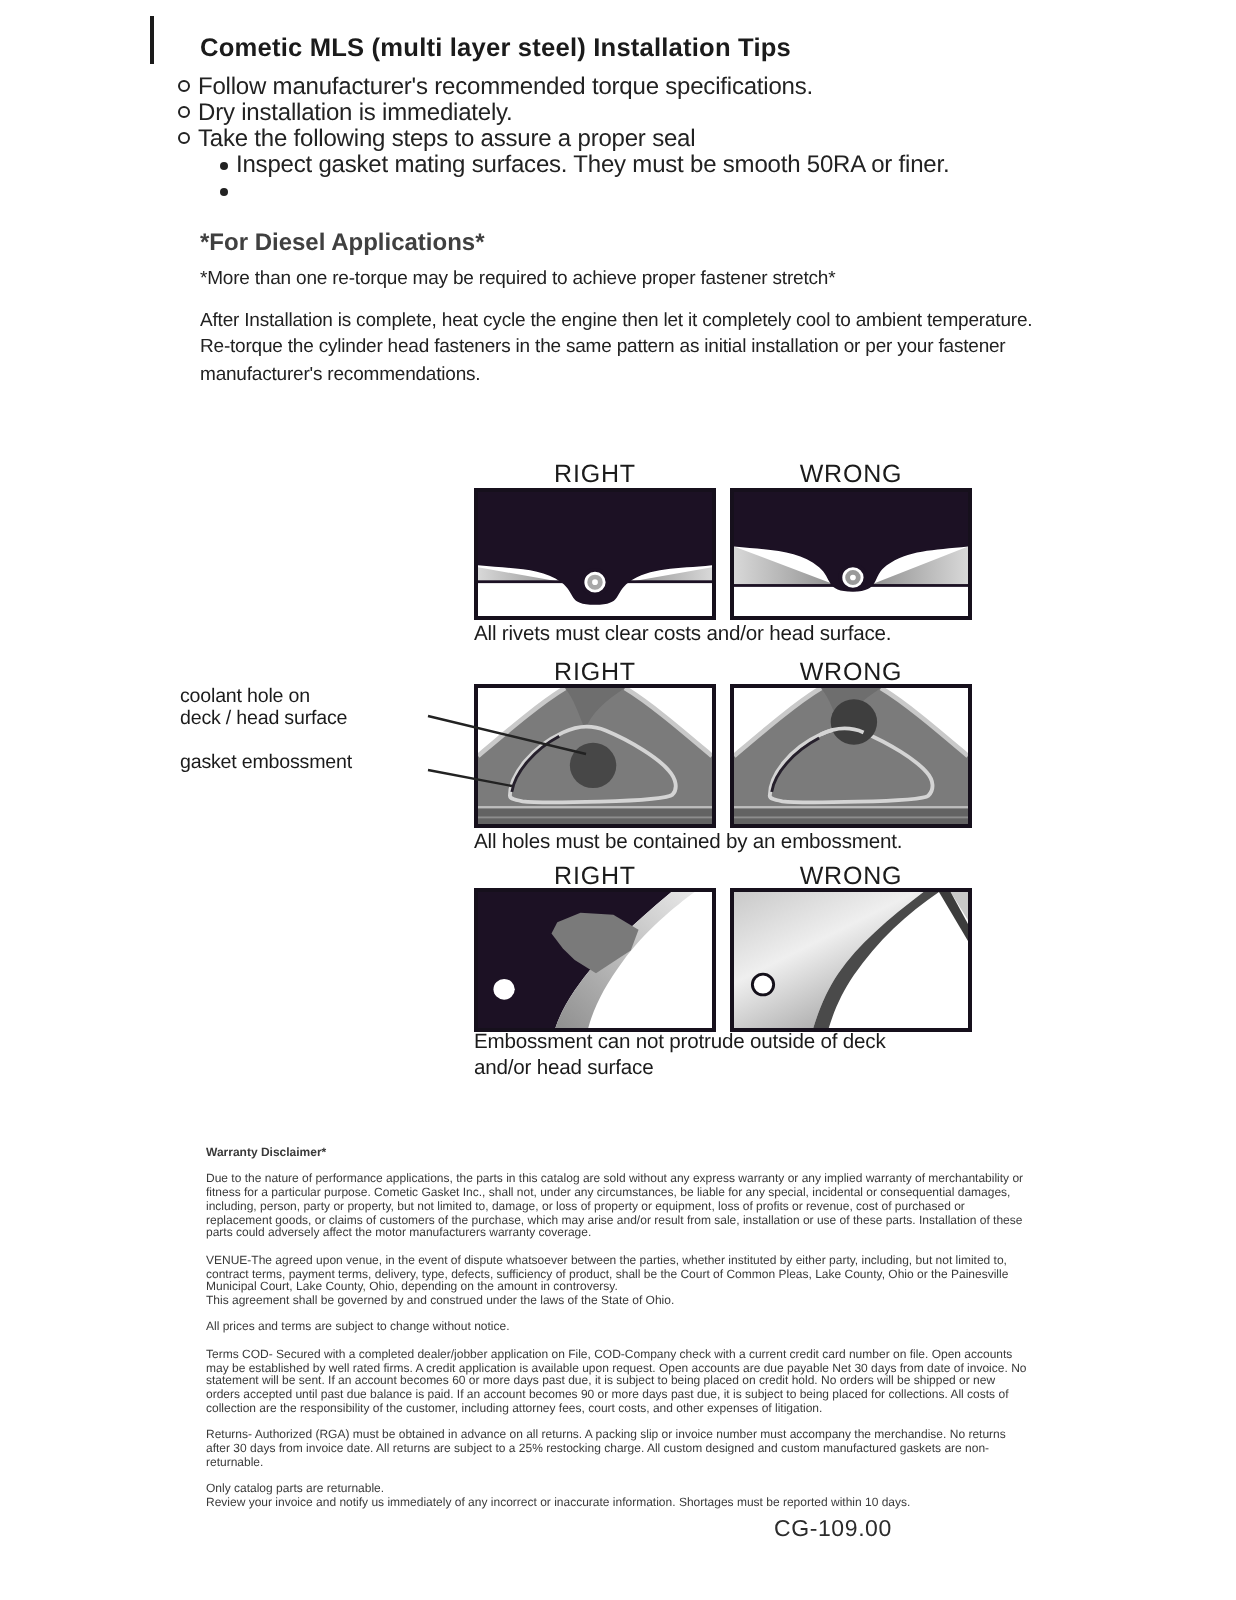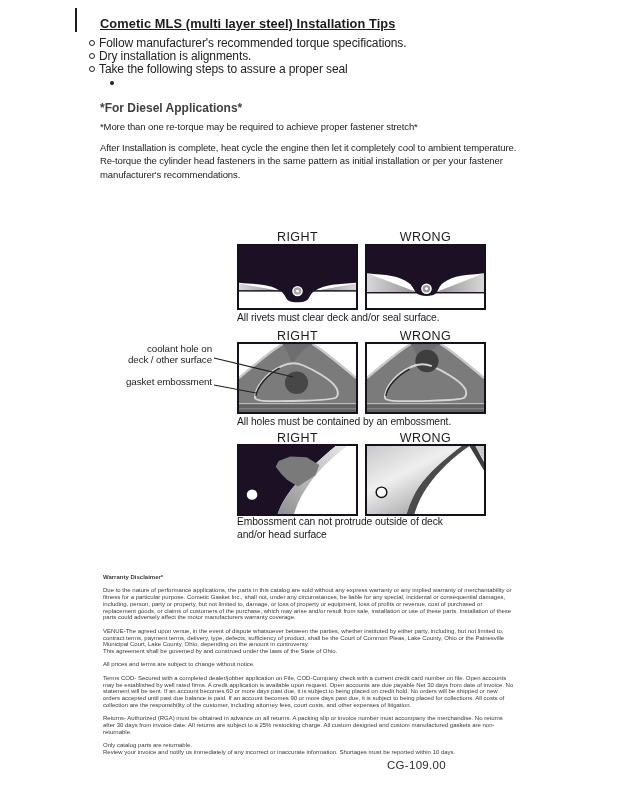--- a/index.html
+++ b/index.html
@@ -2,40 +2,40 @@
 <html><head>
 <meta charset="utf-8">
 <style>
   html,body{margin:0;padding:0;background:#fff;}
   .page{position:relative;width:618px;height:800px;background:#fff;overflow:hidden;
         font-family:"Liberation Sans",sans-serif;color:#222;}
   .crop-mark{position:absolute;left:75px;top:8px;width:2px;height:24px;background:#1b1b1b;}
 
   
   .content{position:absolute;left:88px;top:16px;width:432px;}
-  .title{margin:0 0 6px 12px;font-size:12.8px;font-weight:bold;text-decoration:underline;
+  .title{margin:0 0 6px 12px;font-size:12.8px;font-weight:bold;
          letter-spacing:.1px;color:#1b1b1b;}
   .tips{margin:0;padding:0;list-style:none;font-size:12px;line-height:13px;letter-spacing:-.1px;}
   .tip{padding-left:1px;}
   .tip .b1{display:inline-block;width:4px;height:4px;border:1px solid #222;border-radius:50%;
            margin-right:4px;vertical-align:1.5px;}
   .tip.sub{padding-left:22px;}
   .tip .b2{display:inline-block;width:4px;height:4px;background:#222;border-radius:50%;
            margin-right:4px;vertical-align:1.5px;}
   .diesel-h{margin:12px 0 5px 12px;font-size:12px;font-weight:bold;color:#404040;}
   .para{margin:0 0 7px 12px;width:420px;font-size:9.5px;line-height:13.5px;letter-spacing:-.1px;}
 
   
   .figures{position:absolute;left:0;top:0;width:498px;height:800px;pointer-events:none;}
   .flabel{position:absolute;width:121px;text-align:center;font-size:12.5px;letter-spacing:.4px;color:#1b1b1b;}
   .fbox{position:absolute;width:121px;border:2px solid #16101c;box-sizing:border-box;background:#fff;}
   .fbox svg{display:block;width:100%;height:100%;}
   .fcap{position:absolute;left:237px;font-size:10.3px;letter-spacing:-.1px;color:#1b1b1b;}
   .colL{left:237px}.colR{left:365px}
-  .callout{position:absolute;left:90px;width:122px;text-align:right;font-size:9.8px;
+  .callout{position:absolute;left:90px;width:122px;font-size:9.8px;
            line-height:11px;letter-spacing:-.1px;color:#1b1b1b;}
   .lines-overlay{position:absolute;left:0;top:0;}
 
   
   .legal{position:absolute;left:103px;top:574px;width:412px;font-size:6px;line-height:6.8px;
          color:#3a3a3a;letter-spacing:0;}
   .legal .lh{font-weight:bold;margin:0 0 6.5px 0;}
   .legal p{margin:0 0 6.5px 0;}
   .legal p.tight{margin:0;}
 
@@ -67,22 +67,23 @@
           <stop offset="0.45" stop-color="#efefef"></stop>
         <stop offset="1" stop-color="#9e9e9e"></stop>
       </linearGradient>
     </defs>
   </svg>
 
   <div class="content">
     <h1 class="title">Cometic MLS (multi layer steel) Installation Tips</h1>
     <ul class="tips">
       <li class="tip"><span class="b1"></span><span>Follow manufacturer's recommended torque specifications.</span></li>
-      <li class="tip"><span class="b1"></span><span>Dry installation is alignments.</span></li>
+      <li class="tip"><span class="b1"></span><span>Dry installation is immediately.</span></li>
       <li class="tip"><span class="b1"></span><span>Take the following steps to assure a proper seal</span></li>
+      <li class="tip sub"><span class="b2"></span><span>Inspect gasket mating surfaces.  They must be smooth 50RA or finer.</span></li>
       <li class="tip sub"><span class="b2"></span></li>
     </ul>
     <h2 class="diesel-h">*For Diesel Applications*</h2>
     <p class="para">*More than one re-torque may be required to achieve proper fastener stretch*</p>
     <p class="para">After Installation is complete, heat cycle the engine then let it completely cool to ambient temperature. Re-torque the cylinder head fasteners in the same pattern as initial installation or per your fastener manufacturer's recommendations.</p>
   </div>
 
   <div class="figures">
 
     <div class="flabel colL" style="top:230px">RIGHT</div>
@@ -102,27 +103,27 @@
       <svg viewBox="0 0 242 132" preserveAspectRatio="none">
         <rect width="242" height="132" fill="#fff"></rect>
         <polygon points="0,58 108,100 0,100" fill="url(#gwL)"></polygon>
         <polygon points="242,58 138,100 242,100" fill="url(#gwR)"></polygon>
         <rect x="0" y="98" width="242" height="3" fill="#1c1124"></rect>
         <path d="M0,0 H242 V58 C205,62 180,62 158,78 C142,90 152,106 123,106 C94,106 102,92 88,80 C66,62 40,62 0,58 Z" fill="#1c1124"></path>
         <circle cx="123" cy="91" r="13" fill="#fff" stroke="#1c1124" stroke-width="4"></circle>
         <circle cx="123" cy="91" r="5.5" fill="#fff" stroke="#9a9a9a" stroke-width="5"></circle>
       </svg>
     </div>
-    <div class="fcap" style="top:312px">All rivets must clear deck and/or seal surface.</div>
+    <div class="fcap" style="top:312px">All rivets must clear costs and/or head surface.</div>
 
     <div class="flabel colL" style="top:329px">RIGHT</div>
     <div class="flabel colR" style="top:329px">WRONG</div>
     <div class="callout" style="top:343px">
       <div>coolant hole on</div>
-      <div>deck / other surface</div>
+      <div>deck / head surface</div>
     </div>
     <div class="callout" style="top:376px">gasket embossment</div>
     <div class="fbox colL" style="top:342px;height:72px">
       <svg viewBox="0 0 242 144" preserveAspectRatio="none">
         <rect width="242" height="144" fill="#7b7b7b"></rect>
         <path d="M90,0 H152 C132,13 116,28 111,44 C104,28 100,13 90,0 Z" fill="#6e6e6e"></path>
         <path d="M0,0 H90 C64,16 30,46 0,72 Z" fill="#fff"></path>
         <path d="M90,0 C64,16 30,46 0,72" fill="none" stroke="#c9c9c9" stroke-width="5"></path>
         <path d="M152,0 H242 V72 C212,46 178,16 152,0 Z" fill="#fff"></path>
         <path d="M152,0 C178,16 212,46 242,72" fill="none" stroke="#c9c9c9" stroke-width="5"></path>

